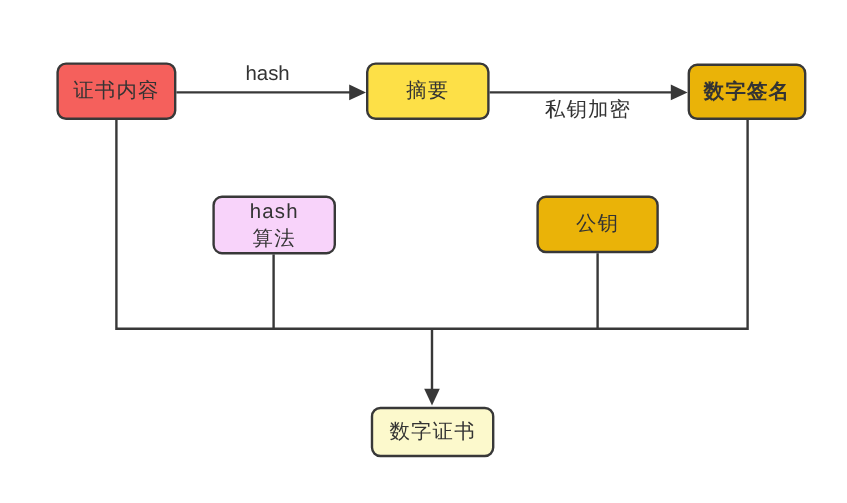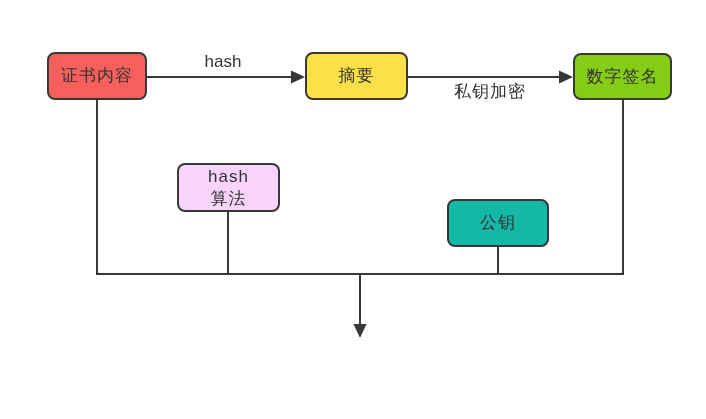--- a/index.html
+++ b/index.html
@@ -82,31 +82,34 @@
   </svg>
 
   <div class="node node-cert-content" style="background: rgb(245, 96, 92);">
     <span>证书内容</span>
   </div>
 
   <div class="node node-digest" style="background: #fde047;">
     <span>摘要</span>
   </div>
 
-  <div class="node node-signature" style="background: #84cc16;">
+  <div class="node node-signature" style="background: #eab308; font-weight: bold;">
     <span>数字签名</span>
   </div>
 
   <div class="node node-hash-algorithm" style="background: rgb(248, 211, 250);">
     <span>hash</span>
     <span>算法</span>
   </div>
 
-  <div class="node node-public-key" style="background: #14b8a6; margin-top: 36px;">
+  <div class="node node-public-key" style="background: #eab308;">
     <span>公钥</span>
   </div>
 
+  <div class="node node-certificate" style="background: rgb(252, 249, 204);">
+    <span>数字证书</span>
+  </div>
 
   <div class="edge-label edge-label-hash">hash</div>
 
   <div class="edge-label edge-label-priv">私钥加密</div>
 
 </div>
 
 </body></html>

